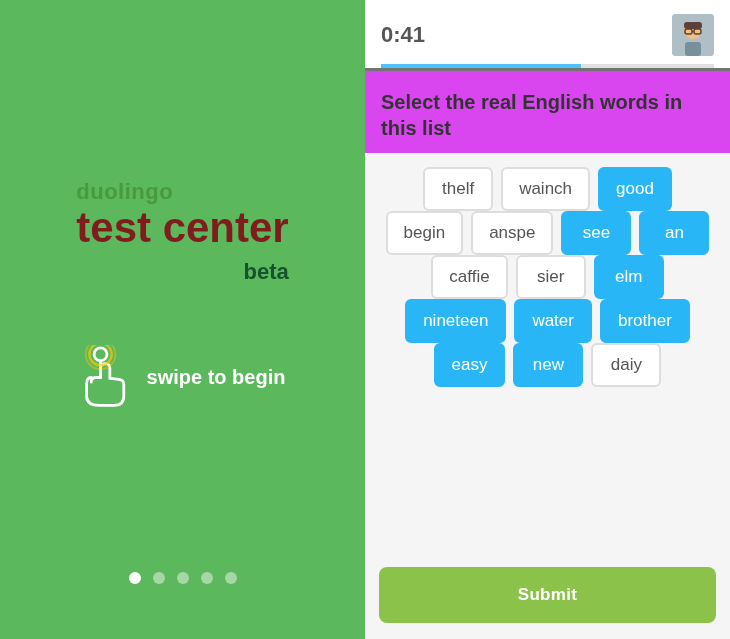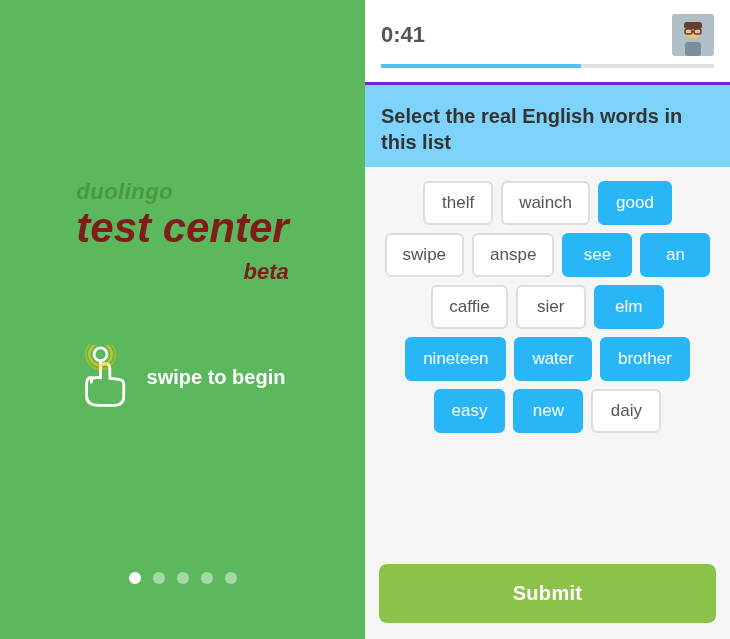--- a/index.html
+++ b/index.html
@@ -21,39 +21,38 @@
       align-items: center;
       justify-content: center;
       position: relative;
     }
 
     .brand-container {
       display: flex;
       flex-direction: column;
       align-items: flex-start;
       margin-bottom: 60px;
-      font-style: italic;
     }
 
     .brand-name {
       color: #4a9a3a;
       font-size: 22px;
       font-weight: 600;
       letter-spacing: 0.5px;
     }
 
     .app-title {
       color: #7f1d1d;
       font-size: 42px;
       font-weight: 800;
       line-height: 1.1;
     }
 
     .beta-label {
-      color: #7f1d1d;
+      color: #14532d;
       font-size: 22px;
       font-weight: 700;
       align-self: flex-end;
       margin-top: 8px;
     }
 
     .swipe-container {
       display: flex;
       align-items: center;
       gap: 12px;
@@ -90,22 +89,22 @@
     .right-panel {
       width: 365px;
       height: 639px;
       background: #f5f5f5;
       display: flex;
       flex-direction: column;
     }
 
     .header {
       background: white;
-      padding: 14px 16px 14px 16px;
-      border-bottom: 3px solid #6d28d9;
+      padding: 14px 16px 0 16px;
+      border-bottom: 3px solid #737373;
     }
 
     .header-top {
       display: flex;
       justify-content: space-between;
       align-items: center;
       margin-bottom: 8px;
     }
 
     .timer {
@@ -131,36 +130,35 @@
     }
 
     .progress-bar {
       height: 4px;
       background: #4fc3f7;
       width: 60%;
     }
 
     .question-area {
       padding: 18px 16px 12px 16px;
-      background: #7dd3fc;
+      background: #d946ef;
     }
 
     .question-text {
       font-size: 20px;
       font-weight: 600;
       color: #333;
       line-height: 1.3;
     }
 
     .words-area {
       flex: 1;
       padding: 14px 10px;
       display: flex;
       flex-direction: column;
-      gap: 8px;
     }
 
     .word-row {
       display: flex;
       gap: 8px;
       justify-content: center;
     }
 
     .word-chip {
       padding: 10px 16px;
@@ -188,21 +186,21 @@
     .submit-area {
       padding: 12px 14px 16px;
       background: #f5f5f5;
     }
 
     .submit-btn {
       width: 100%;
       padding: 18px;
       background: #8bc34a;
       color: white;
-      font-size: 20px;
+      font-size: 17px;
       font-weight: 700;
       border: none;
       border-radius: 8px;
       cursor: pointer;
       letter-spacing: 0.3px;
     }
   </style>
 </head>
 <body>
 
@@ -268,21 +266,21 @@
 
   <div class="words-area">
 
     <div class="word-row">
       <button class="word-chip unselected">thelf</button>
       <button class="word-chip unselected">wainch</button>
       <button class="word-chip selected">good</button>
     </div>
 
     <div class="word-row">
-      <button class="word-chip unselected">swipe</button>
+      <button class="word-chip unselected">begin</button>
       <button class="word-chip unselected">anspe</button>
       <button class="word-chip selected">see</button>
       <button class="word-chip selected">an</button>
     </div>
 
     <div class="word-row">
       <button class="word-chip unselected">caffie</button>
       <button class="word-chip unselected">sier</button>
       <button class="word-chip selected">elm</button>
     </div>

